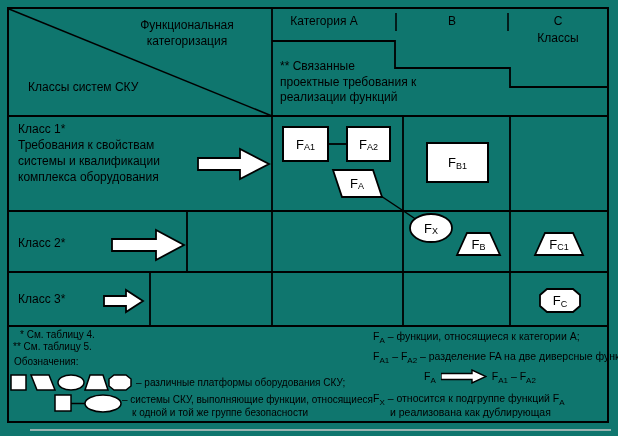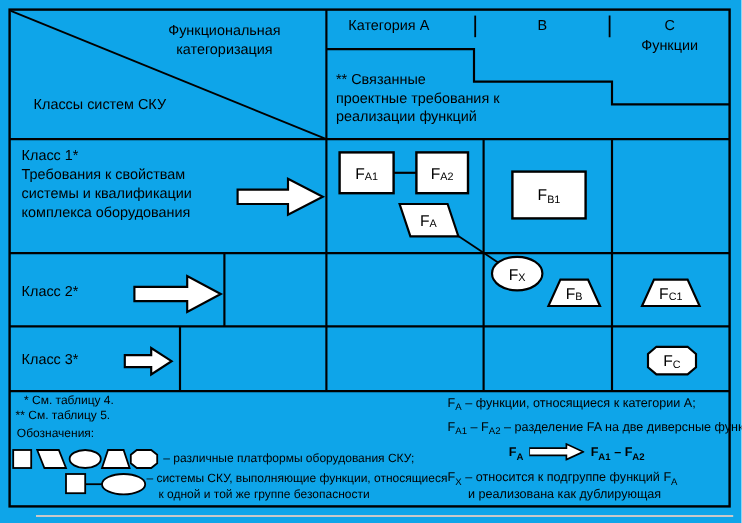--- a/index.html
+++ b/index.html
@@ -1,34 +1,34 @@
 <!DOCTYPE html>
 <html><head>
 <meta charset="utf-8">
 <style>
   html,body{margin:0;padding:0;background:#ffffff;}
   .stage{
-    position:relative;width:618px;height:436px;background:#0ea5e9;
+    position:relative;width:618px;height:436px;background:#0f766e;
     font-family:"Liberation Sans","DejaVu Sans",sans-serif;color:#000;
     overflow:hidden;
   }
   svg.geom{position:absolute;left:0;top:0;}
   .txt{position:absolute;white-space:pre-line;}
   .t12{font-size:12px;line-height:15.5px;}
   .t12b{font-size:12px;line-height:16px;}
   .t10{font-size:10px;line-height:12px;text-align:right;}
   .center{text-align:center;}
   .flabel{
     position:absolute;display:flex;align-items:center;justify-content:center;
     font-size:13px;line-height:13px;
   }
   .flabel sub{font-size:9px;vertical-align:baseline;position:relative;top:3px;line-height:0;}
   .note{position:absolute;font-size:10.5px;line-height:13px;white-space:pre;}
   .note sub{font-size:8px;vertical-align:baseline;position:relative;top:2.5px;line-height:0;}
-  .flexrow{display:flex;align-items:flex-end;gap:5px;font-weight:bold;}
+  .flexrow{display:flex;align-items:center;gap:5px;}
 </style>
 </head>
 <body>
 
 <div class="stage">
 
   <svg class="geom" width="618" height="436" viewBox="0 0 618 436">
 
     <rect x="8" y="8" width="600" height="414" fill="none" stroke="#000" stroke-width="2"></rect>
 
@@ -79,21 +79,21 @@
     <ellipse cx="103" cy="403.5" rx="18" ry="8.5" fill="#fff" stroke="#000" stroke-width="1.5"></ellipse>
   </svg>
 
   <div class="txt t12 center" style="left:117px;top:18px;width:140px">Функциональная
 категоризация</div>
   <div class="txt t12" style="left:28px;top:80px">Классы систем СКУ</div>
 
   <div class="txt t12 center" style="left:272px;top:14px;width:104px">Категория А</div>
   <div class="txt t12 center" style="left:396px;top:14px;width:112px">В</div>
   <div class="txt t12 center" style="left:508px;top:14px;width:100px">С</div>
-  <div class="txt t12 center" style="left:508px;top:31px;width:100px">Функции</div>
+  <div class="txt t12 center" style="left:508px;top:31px;width:100px">Классы</div>
   <div class="txt t12" style="left:280px;top:59px;width:210px">** Связанные
 проектные требования к
 реализации функций</div>
 
   <div class="txt t12b" style="left:18px;top:121px;width:230px">Класс 1*
 Требования к свойствам
 системы и квалификации
 комплекса оборудования</div>
   <div class="txt t12b" style="left:18px;top:235px">Класс 2*</div>
   <div class="txt t12b" style="left:18px;top:291px">Класс 3*</div>

